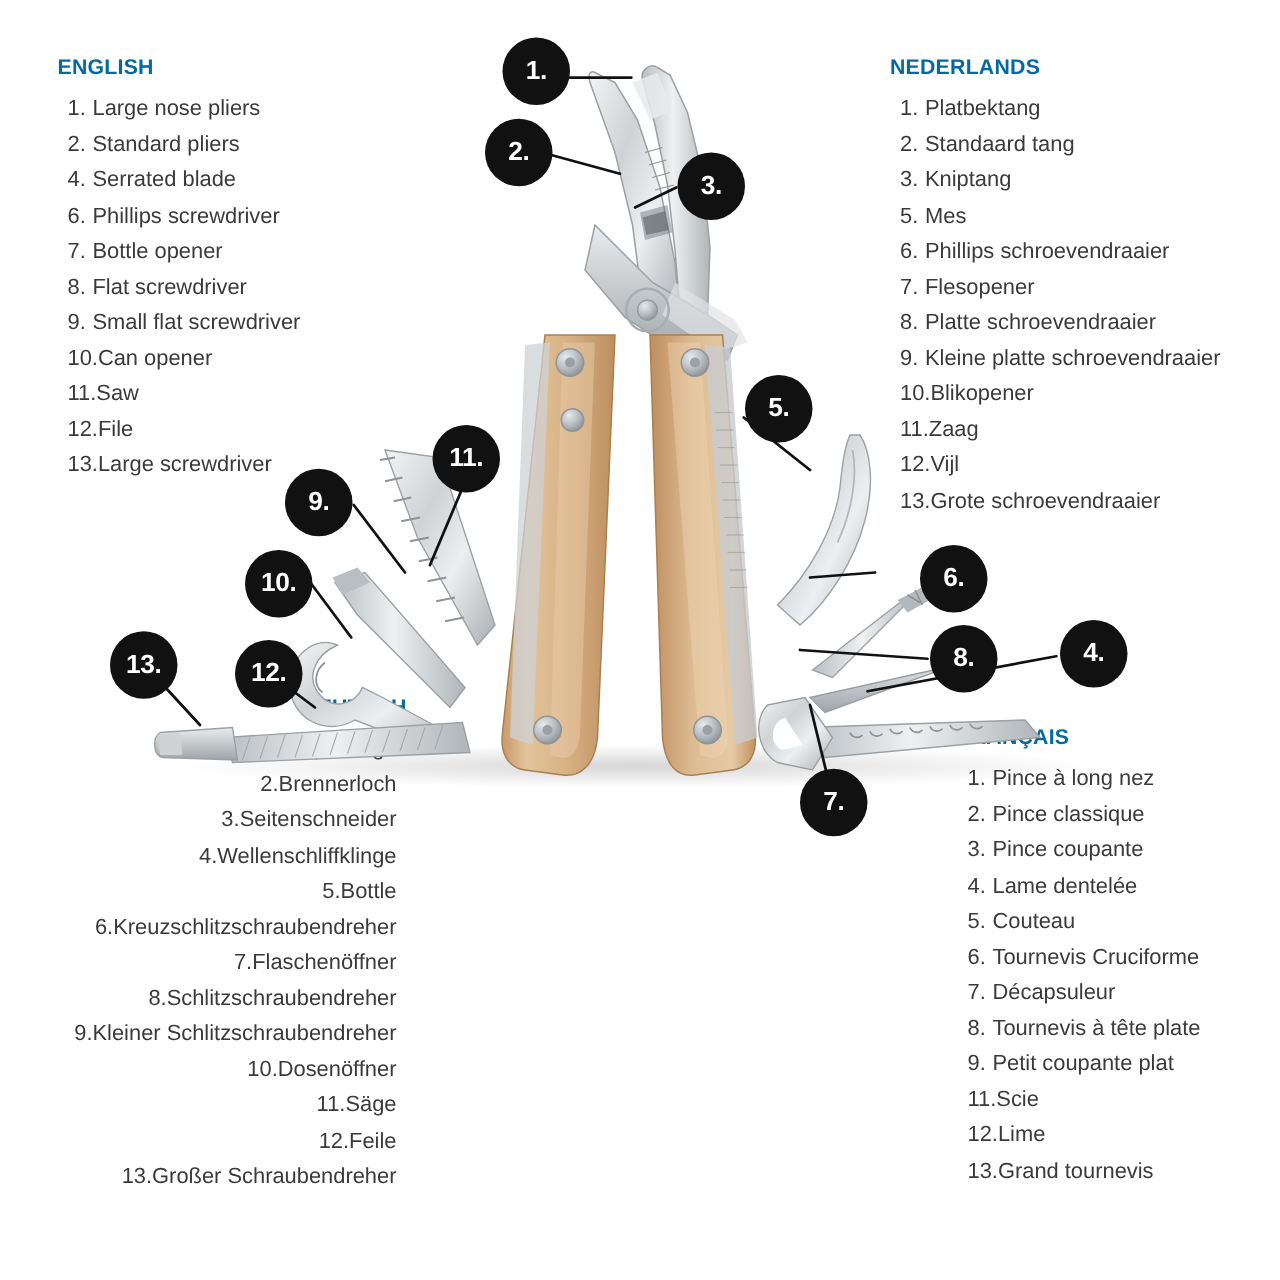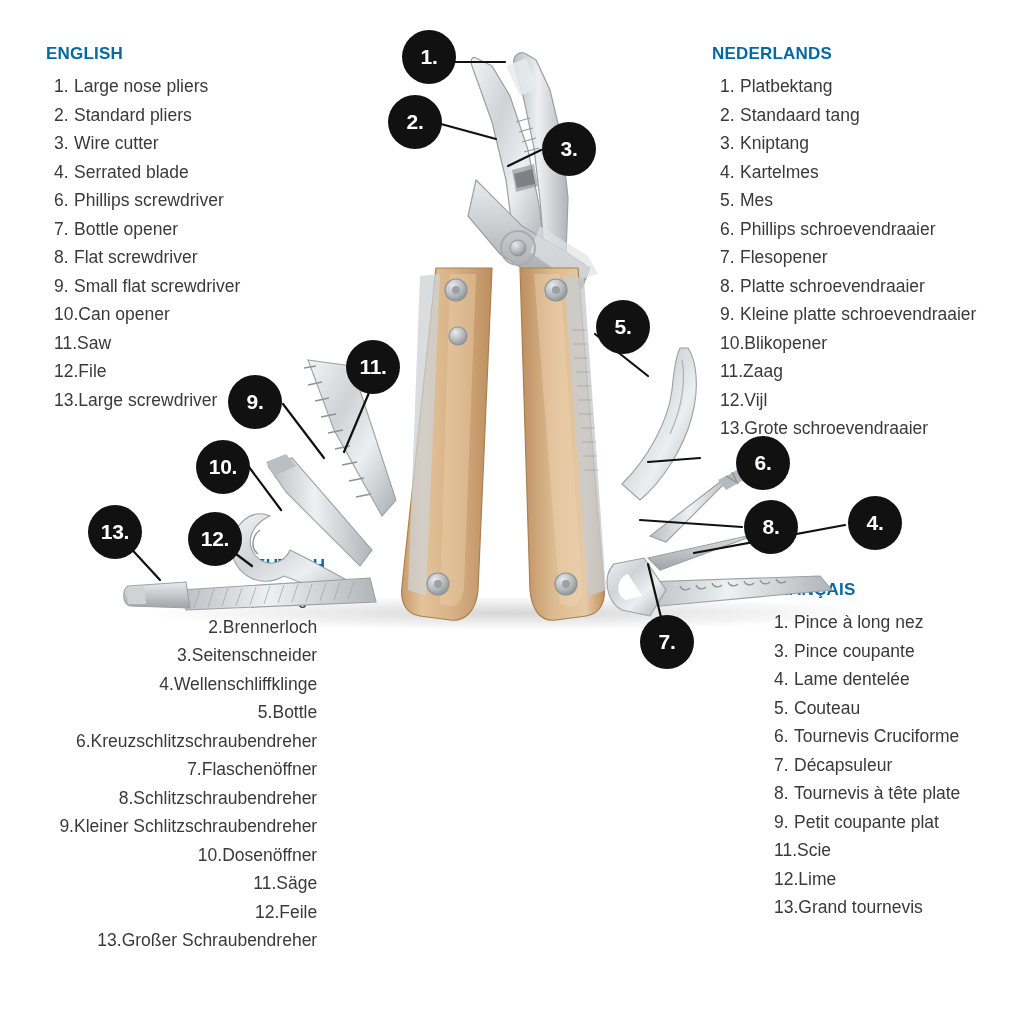--- a/index.html
+++ b/index.html
@@ -323,40 +323,38 @@
   <div class="callout" style="left:196px;top:440px;">10.</div>
   <div class="callout" style="left:346px;top:340px;">11.</div>
   <div class="callout" style="left:188px;top:512px;">12.</div>
   <div class="callout" style="left:88px;top:505px;">13.</div>
 
   <div class="lang-block" id="lang-english">
     <div class="lang-title">ENGLISH</div>
     <ul class="lang-list">
       <li><span class="li-num">1.</span><span>Large nose pliers</span></li>
       <li><span class="li-num">2.</span><span>Standard pliers</span></li>
-      <li><span class="li-num">3.</span><span>Wire cutter</span></li>
       <li><span class="li-num">4.</span><span>Serrated blade</span></li>
       <li><span class="li-num">6.</span><span>Phillips screwdriver</span></li>
       <li><span class="li-num">7.</span><span>Bottle opener</span></li>
       <li><span class="li-num">8.</span><span>Flat screwdriver</span></li>
       <li><span class="li-num">9.</span><span>Small flat screwdriver</span></li>
       <li><span class="li-num wide">10.</span><span>Can opener</span></li>
       <li><span class="li-num wide">11.</span><span>Saw</span></li>
       <li><span class="li-num wide">12.</span><span>File</span></li>
       <li><span class="li-num wide">13.</span><span>Large screwdriver</span></li>
     </ul>
   </div>
 
   <div class="lang-block" id="lang-nederlands">
     <div class="lang-title">NEDERLANDS</div>
     <ul class="lang-list">
       <li><span class="li-num">1.</span><span>Platbektang</span></li>
       <li><span class="li-num">2.</span><span>Standaard tang</span></li>
       <li><span class="li-num">3.</span><span>Kniptang</span></li>
-      <li><span class="li-num">4.</span><span>Kartelmes</span></li>
       <li><span class="li-num">5.</span><span>Mes</span></li>
       <li><span class="li-num">6.</span><span>Phillips schroevendraaier</span></li>
       <li><span class="li-num">7.</span><span>Flesopener</span></li>
       <li><span class="li-num">8.</span><span>Platte schroevendraaier</span></li>
       <li><span class="li-num">9.</span><span>Kleine platte schroevendraaier</span></li>
       <li><span class="li-num wide">10.</span><span>Blikopener</span></li>
       <li><span class="li-num wide">11.</span><span>Zaag</span></li>
       <li><span class="li-num wide">12.</span><span>Vijl</span></li>
       <li><span class="li-num wide">13.</span><span>Grote schroevendraaier</span></li>
     </ul>
@@ -378,20 +376,21 @@
       <li><span class="li-num wide">11.</span><span>Säge</span></li>
       <li><span class="li-num wide">12.</span><span>Feile</span></li>
       <li><span class="li-num wide">13.</span><span>Großer Schraubendreher</span></li>
     </ul>
   </div>
 
   <div class="lang-block" id="lang-francais">
     <div class="lang-title">FRANÇAIS</div>
     <ul class="lang-list">
       <li><span class="li-num">1.</span><span>Pince à long nez</span></li>
+      <li><span class="li-num">2.</span><span>Pince classique</span></li>
       <li><span class="li-num">3.</span><span>Pince coupante</span></li>
       <li><span class="li-num">4.</span><span>Lame dentelée</span></li>
       <li><span class="li-num">5.</span><span>Couteau</span></li>
       <li><span class="li-num">6.</span><span>Tournevis Cruciforme</span></li>
       <li><span class="li-num">7.</span><span>Décapsuleur</span></li>
       <li><span class="li-num">8.</span><span>Tournevis à tête plate</span></li>
       <li><span class="li-num">9.</span><span>Petit coupante plat</span></li>
       <li><span class="li-num wide">11.</span><span>Scie</span></li>
       <li><span class="li-num wide">12.</span><span>Lime</span></li>
       <li><span class="li-num wide">13.</span><span>Grand tournevis</span></li>

